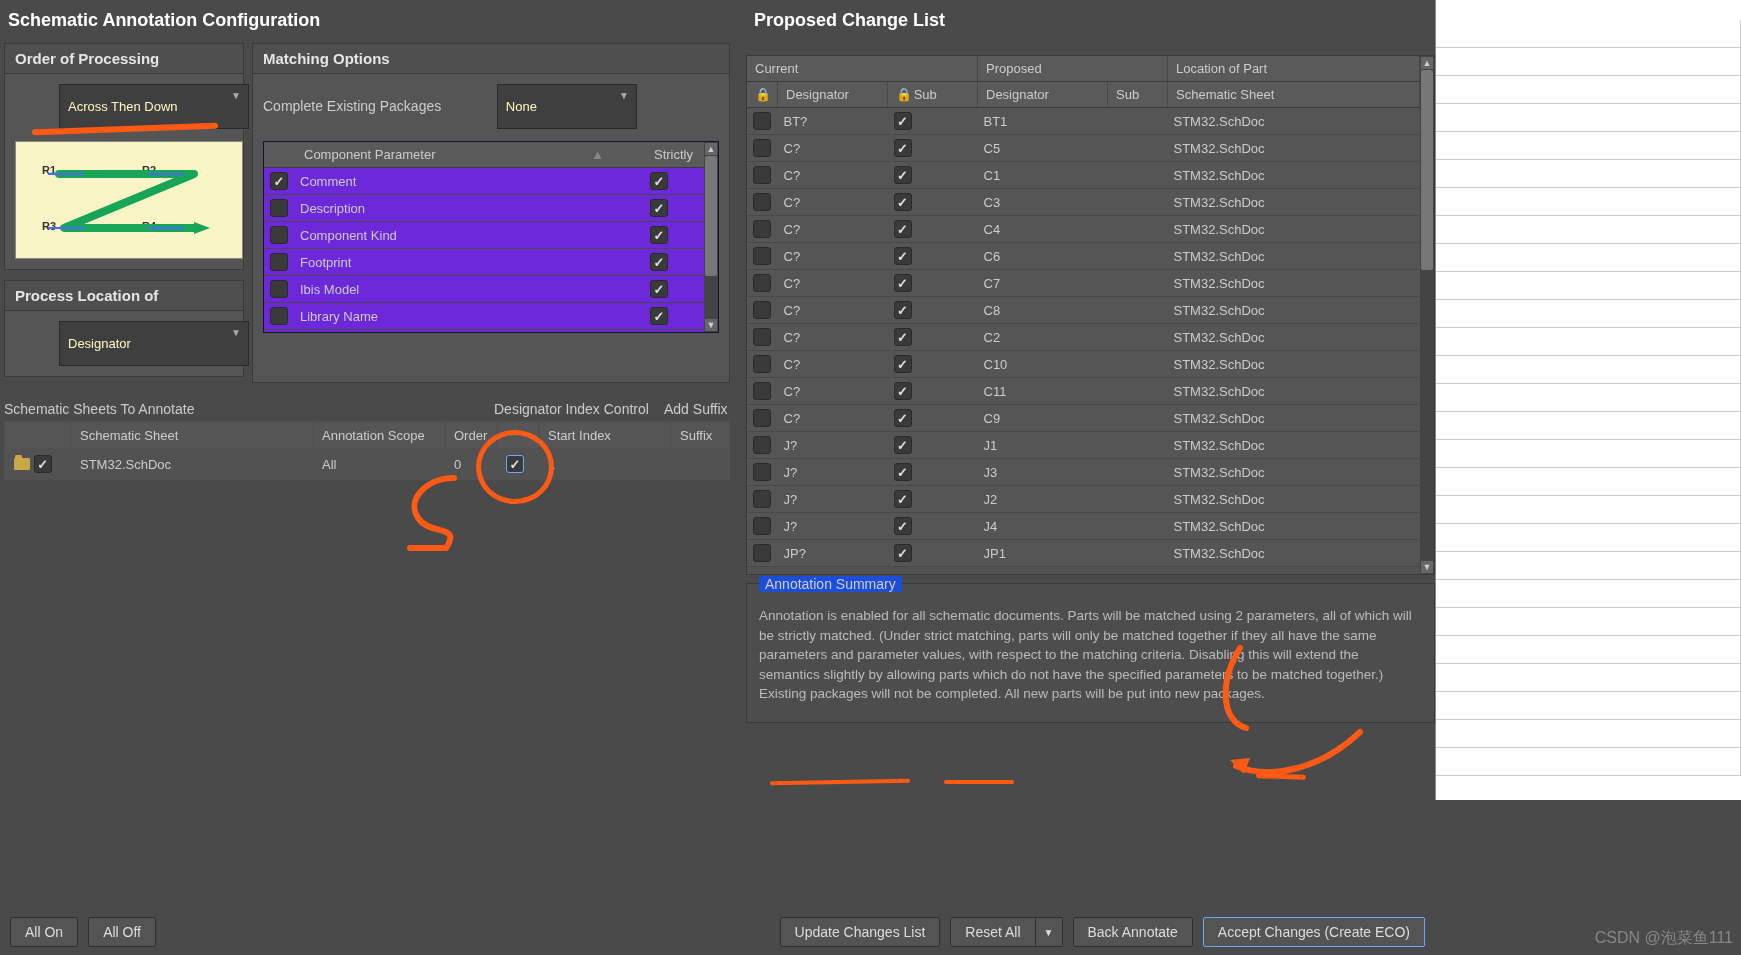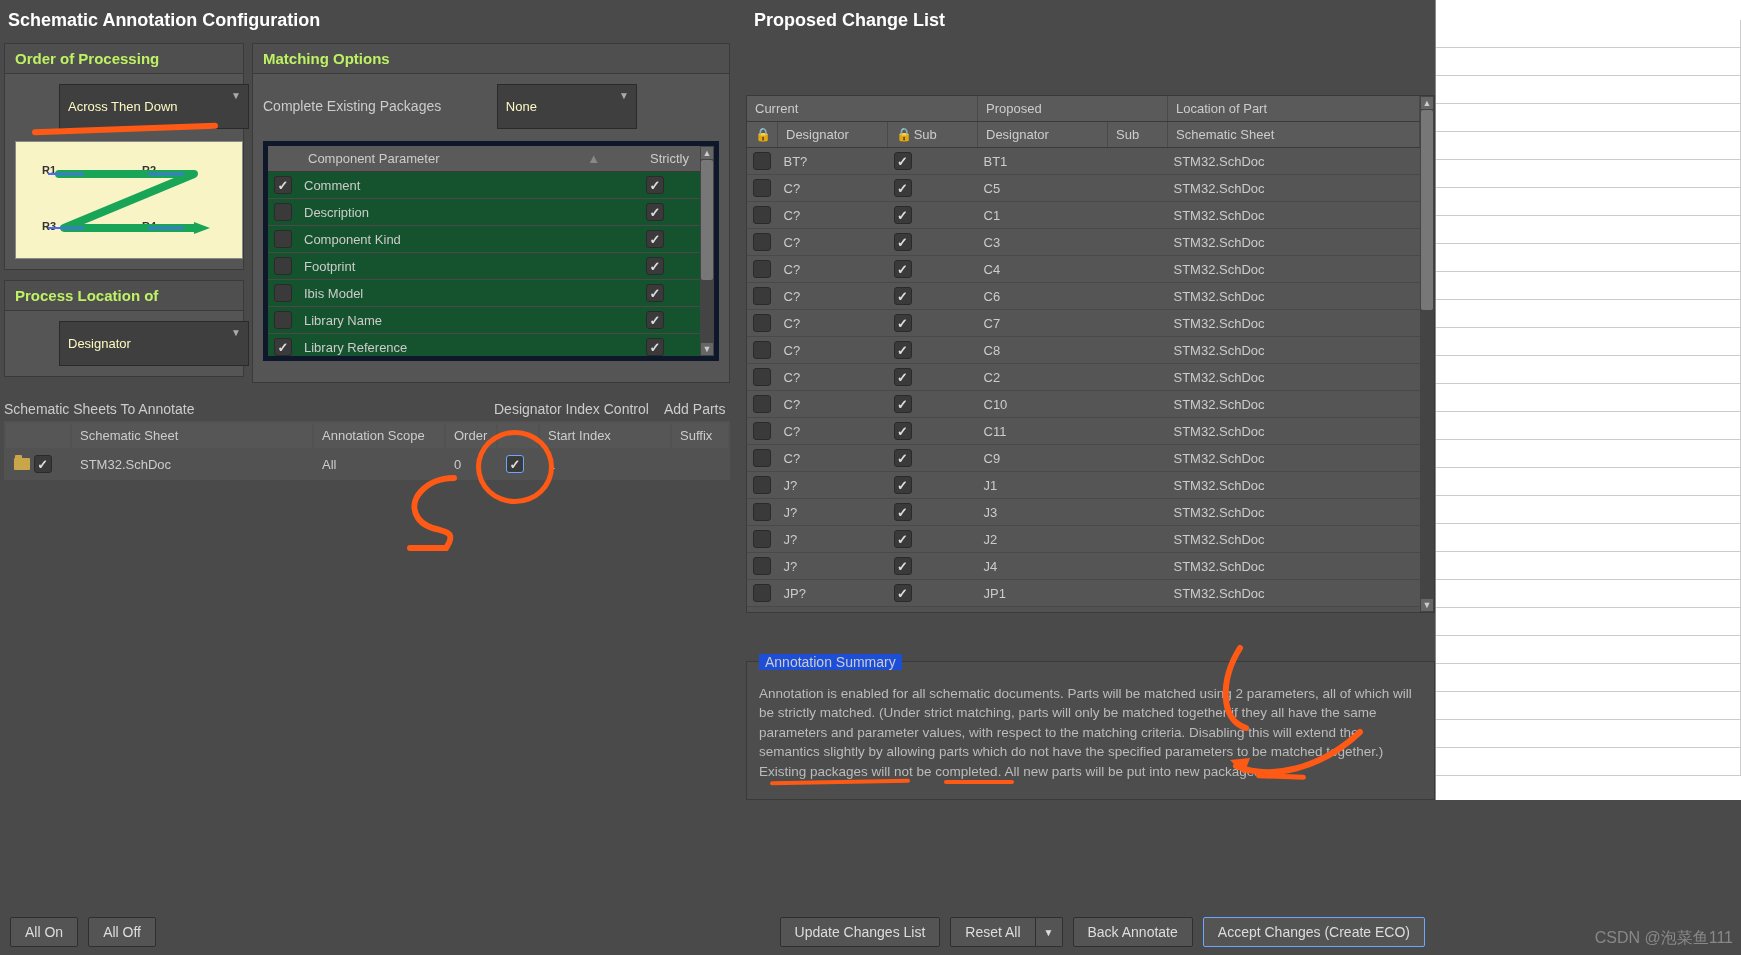--- a/index.html
+++ b/index.html
@@ -1,49 +1,49 @@
 <!DOCTYPE html>
 <html><head>
 <meta charset="utf-8">
 <style>
   * { box-sizing: border-box; margin: 0; padding: 0; font-family: "Segoe UI", Arial, sans-serif; }
   body { background: #4a4a4a; color: #ccc; font-size: 13px; width: 1741px; height: 955px; overflow: hidden; }
 
   .main-area { display: flex; height: 800px; }
   .left-panel { width: 740px; display: flex; flex-direction: column; padding: 0 6px 0 0; }
-  .right-panel { width: 695px; display: flex; flex-direction: column; padding: 0 0 0 6px; gap: 40px; }
+  .right-panel { width: 695px; display: flex; flex-direction: column; padding: 0 0 0 6px; }
   .far-right { flex: 1; background: #fff; border-left: 1px solid #888; }
   .far-right-inner { background:#fff; height:100%; padding-top:20px;}
   .far-right-row { height:28px; border-bottom:1px solid #ccc; border-right:1px solid #ccc;}
 
   h2.section-title { color: #fff; font-size: 18px; font-weight: 600; padding: 10px 8px 12px 8px; }
 
   .subpanel { background: #555; border: 1px solid #3a3a3a; margin: 0 4px 10px 4px; }
-  .subpanel-header { background: #4f4f4f; color: #bef264; font-weight: 600; font-size: 15px; padding: 6px 10px; border-bottom: 1px solid #3a3a3a;}
+  .subpanel-header { background: #4f4f4f; color: #e5e5e5; font-weight: 600; font-size: 15px; padding: 6px 10px; border-bottom: 1px solid #3a3a3a;}
   .subpanel-body { padding: 10px; }
 
   .top-row { display: flex; }
   .order-col { width: 248px; }
   .match-col { flex: 1; }
 
   select.dd, .dd-fake { background: #3f3f3f; color: #fef9c3; border: 1px solid #2a2a2a; padding: 14px 8px; width: 190px; font-size: 13px; appearance: none; position:relative;margin-left:44px;}
   .dd-wrap { position: relative; display: inline-block;}
   .dd-wrap::after { content:"▼"; position:absolute; right:8px; top:6px; color:#aaa; font-size:10px; pointer-events:none;}
 
   .preview-img { width: 228px; height: 118px; background: #f9f4c6; border:1px solid #888; margin-top:12px; position:relative;}
   .preview-grid { position:absolute; inset:8px; }
   .preview-grid .r { position:absolute; color:#333; font-size:11px; font-weight:600;}
   .zpath { position:absolute; }
 
   .inline-label { color:#ccc; font-size:14px; margin-right:8px;}
 
   .param-table { width: 100%; border-collapse: collapse; font-size:13px; }
   .param-table th { background:#5a5a5a; color:#ccc; text-align:left; padding:5px 10px; font-weight:400; border-bottom:1px solid #3a3a3a;}
   .param-table td { padding:4px 6px; border-bottom:1px solid #494949;}
-  .param-scroll { height: 220px; overflow:hidden; position:relative; border:5px solid #0f172a; background:#14532d;}
+  .param-scroll { height: 192px; overflow:hidden; position:relative; border:1px solid #0f172a; background:#6d28d9;}
   .param-scroll-inner{ position:absolute; left:0;right:14px;top:0;bottom:0;overflow-y:auto;}
   .scrollbar-fake{position:absolute;right:0;top:0;bottom:0;width:14px;background:#444;}
   .scrollbar-thumb{position:absolute;right:1px;top:1px;width:12px;height:60px;background:#777;border-radius:2px;}
   .scrollbar-btn{position:absolute;width:12px;height:12px;background:#666;right:1px;text-align:center;font-size:9px;color:#ccc;line-height:12px;}
 
   .chk { width:18px; height:18px; background:#3a3a3a; border:1px solid #2a2a2a; border-radius:3px; display:inline-flex; align-items:center; justify-content:center; color:#ddd; font-size:13px; cursor:pointer; vertical-align:middle;}
   .chk.on::after { content:"✓"; font-weight:bold;}
 
   .sheets-panel { margin: 4px 4px 4px 4px; }
   .sheets-header-row { display:flex; color:#ccc; font-size:14px; padding:4px 0;}
@@ -211,21 +211,21 @@
         </div>
       </div>
     </div>
 
     <div class="sheets-panel">
       <div class="sheets-header-row">
         <span style="flex:0 0 320px">Schematic Sheets To Annotate</span>
         <span style="flex:0 0 100px"></span>
         <span style="flex:0 0 70px"></span>
         <span style="flex:0 0 170px">Designator Index Control</span>
-        <span>Add Parts</span>
+        <span>Add Suffix</span>
       </div>
       <table class="sheets-table" style="width:100%;">
         <thead>
           <tr style="background:#565656">
             <th style="width:64px"></th>
             <th style="width:240px">Schematic Sheet</th>
             <th style="width:130px">Annotation Scope</th>
             <th style="width:50px">Order</th>
             <th style="width:40px"></th>
             <th style="width:130px">Start Index</th>

